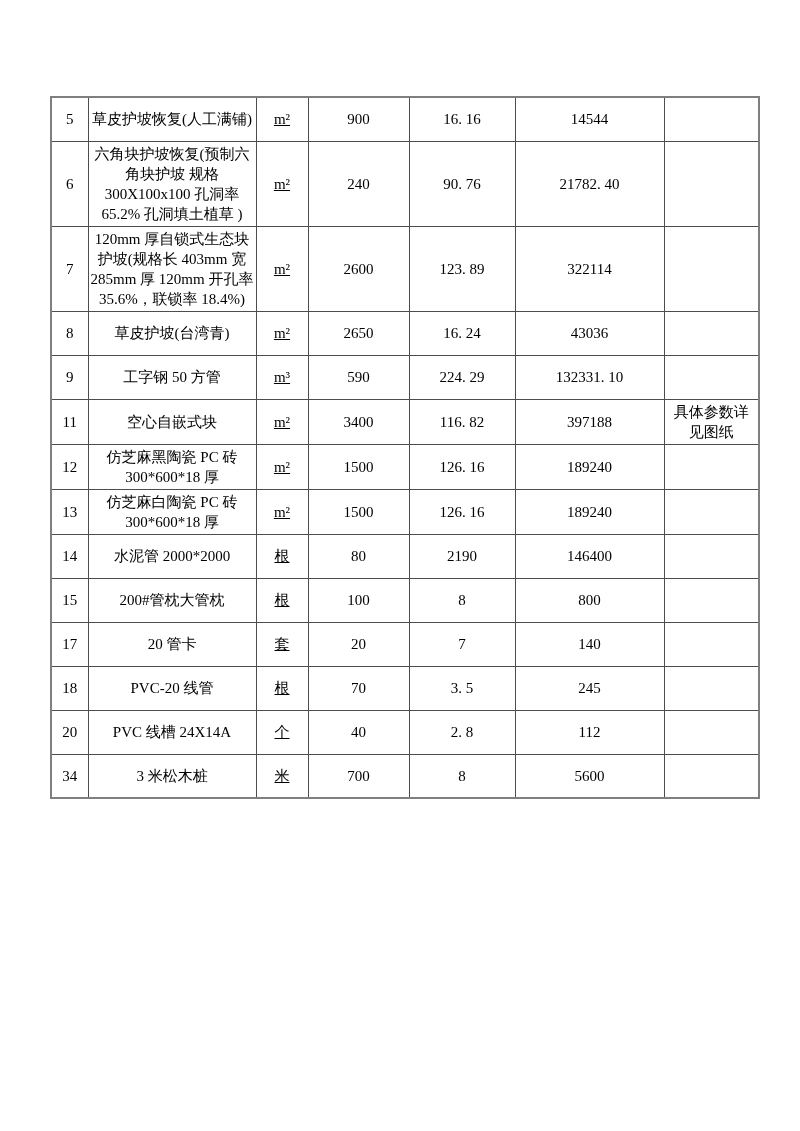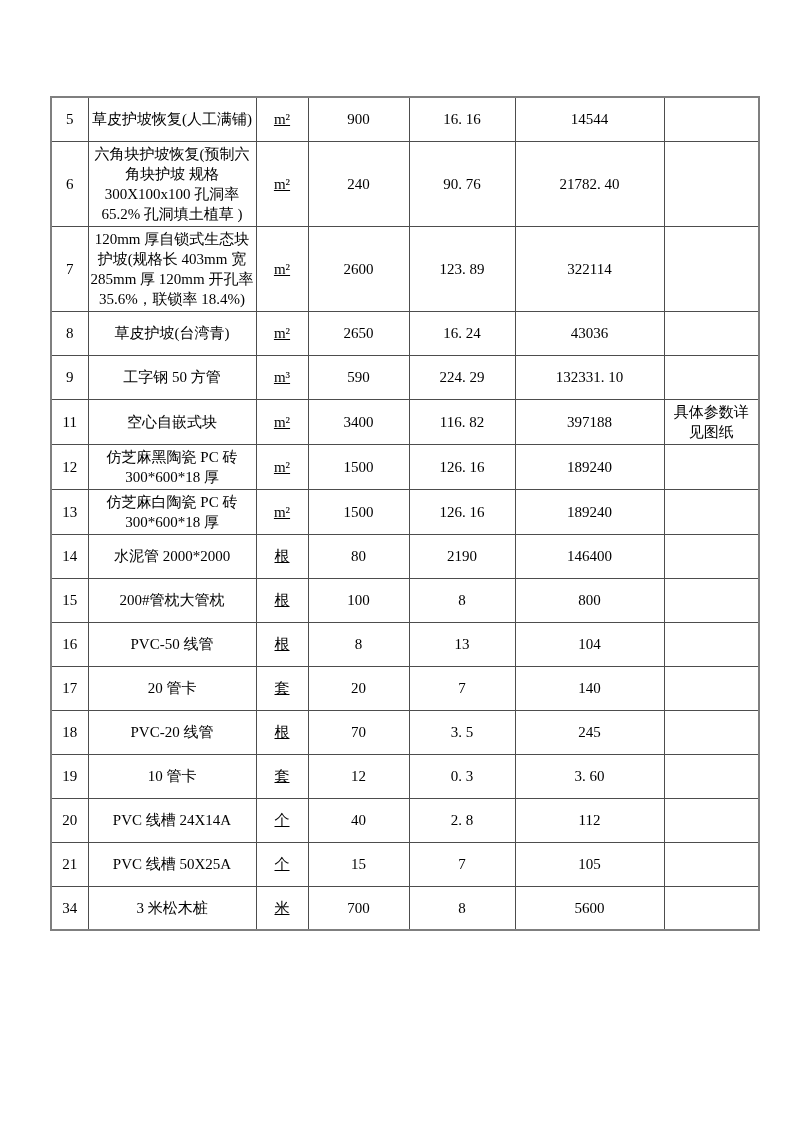--- a/index.html
+++ b/index.html
@@ -142,71 +142,44 @@
         <tr>
     <td class="c-no">15</td>
     <td class="c-desc">200#管枕大管枕</td>
     <td class="c-unit">根</td>
     <td class="c-qty">100</td>
     <td class="c-price">8</td>
     <td class="c-total">800</td>
     <td class="c-note"></td>
   </tr>
         <tr>
-    <td class="c-no">16</td>
-    <td class="c-desc">PVC-50 线管</td>
-    <td class="c-unit">根</td>
-    <td class="c-qty">8</td>
-    <td class="c-price">13</td>
-    <td class="c-total">104</td>
-    <td class="c-note"></td>
-  </tr>
-        <tr>
     <td class="c-no">17</td>
     <td class="c-desc">20 管卡</td>
     <td class="c-unit">套</td>
     <td class="c-qty">20</td>
     <td class="c-price">7</td>
     <td class="c-total">140</td>
     <td class="c-note"></td>
   </tr>
         <tr>
     <td class="c-no">18</td>
     <td class="c-desc">PVC-20 线管</td>
     <td class="c-unit">根</td>
     <td class="c-qty">70</td>
     <td class="c-price">3. 5</td>
     <td class="c-total">245</td>
     <td class="c-note"></td>
   </tr>
         <tr>
-    <td class="c-no">19</td>
-    <td class="c-desc">10 管卡</td>
-    <td class="c-unit">套</td>
-    <td class="c-qty">12</td>
-    <td class="c-price">0. 3</td>
-    <td class="c-total">3. 60</td>
-    <td class="c-note"></td>
-  </tr>
-        <tr>
     <td class="c-no">20</td>
     <td class="c-desc">PVC 线槽 24X14A</td>
     <td class="c-unit">个</td>
     <td class="c-qty">40</td>
     <td class="c-price">2. 8</td>
     <td class="c-total">112</td>
-    <td class="c-note"></td>
-  </tr>
-        <tr>
-    <td class="c-no">21</td>
-    <td class="c-desc">PVC 线槽 50X25A</td>
-    <td class="c-unit">个</td>
-    <td class="c-qty">15</td>
-    <td class="c-price">7</td>
-    <td class="c-total">105</td>
     <td class="c-note"></td>
   </tr>
         <tr>
     <td class="c-no">34</td>
     <td class="c-desc">3 米松木桩</td>
     <td class="c-unit">米</td>
     <td class="c-qty">700</td>
     <td class="c-price">8</td>
     <td class="c-total">5600</td>
     <td class="c-note"></td>

